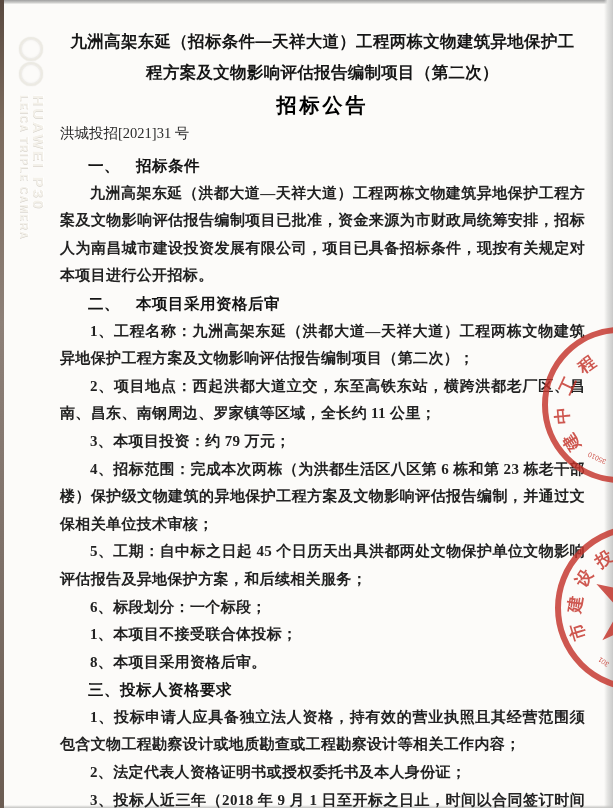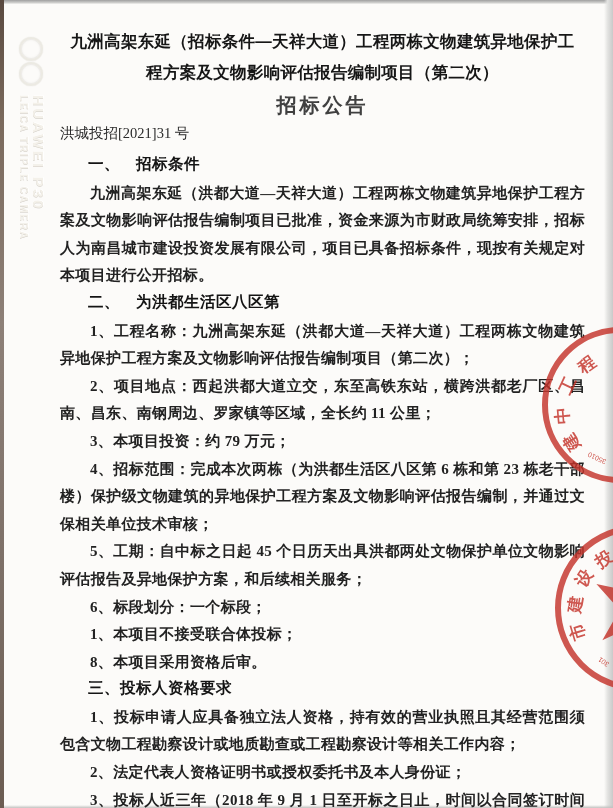--- a/index.html
+++ b/index.html
@@ -25,26 +25,26 @@
     color:#f4f1ea;text-shadow:0.5px 0.5px 0 rgba(165,158,146,.55),-0.5px -0.5px 0 rgba(255,255,255,.9);
     font-family:"Liberation Sans","DejaVu Sans",sans-serif;white-space:nowrap;line-height:1.1;}
   .wm .wm1{font-size:15px;letter-spacing:2.5px;font-weight:bold;}
   .wm .wm2{font-size:10px;letter-spacing:1.6px;font-weight:bold;}
 
   
   .page{position:absolute;top:26px;left:60px;width:525px;color:#1e1e1e;}
   .title{font-family:"Liberation Sans","DejaVu Sans",sans-serif;font-weight:bold;
     font-size:16.5px;line-height:31px;text-align:center;letter-spacing:0.3px;color:#161616;}
   .doc-type{font-family:"Liberation Sans","DejaVu Sans",sans-serif;font-weight:bold;
-    font-size:20px;line-height:30px;text-align:center;letter-spacing:3px;margin-top:2px;color:#404040;}
+    font-size:20px;line-height:30px;text-align:center;letter-spacing:3px;margin-top:2px;color:#000000;}
   .doc-number{font-size:14.5px;line-height:25px;text-align:left;margin-top:1px;color:#2a2a2a;}
   .content{margin-top:6px;font-size:15px;line-height:27.6px;letter-spacing:0.35px;
     text-align:justify;color:#222;}
   .content h2{margin:0;font-size:15.5px;line-height:27.6px;font-weight:bold;
-    font-family:Liberation Mono, monospace;text-indent:1.8em;
+    font-family:Liberation Sans, sans-serif;text-indent:1.8em;
     letter-spacing:0.5px;color:#141414;}
   .content p{margin:0;text-indent:2em;font-weight:bold;}
 
   
   .stamp{position:absolute;opacity:.82;}
   .stamp1{left:540px;top:325px;}
   .stamp2{left:553px;top:523px;}
   .seal-char{font-size:17px;font-weight:bold;fill:#c5342b;
     font-family:"Liberation Sans","DejaVu Sans",sans-serif;}
   .seal-digits{font-size:7px;fill:#c5342b;font-family:"Liberation Sans",sans-serif;}
@@ -71,21 +71,21 @@
       <div>九洲高架东延（招标条件—天祥大道）工程两栋文物建筑异地保护工</div>
       <div>程方案及文物影响评估报告编制项目（第二次）</div>
     </div>
     <div class="doc-type">招标公告</div>
     <div class="doc-number">洪城投招[2021]31 号</div>
 
     <div class="content">
       <h2>一、　招标条件</h2>
       <p>九洲高架东延（洪都大道—天祥大道）工程两栋文物建筑异地保护工程方案及文物影响评估报告编制项目已批准，资金来源为市财政局统筹安排，招标人为南昌城市建设投资发展有限公司，项目已具备招标条件，现按有关规定对本项目进行公开招标。</p>
 
-      <h2>二、　为洪都生活区八区第</h2>
+      <h2>二、　本项目采用资格后审</h2>
       <p>1、工程名称：九洲高架东延（洪都大道—天祥大道）工程两栋文物建筑异地保护工程方案及文物影响评估报告编制项目（第二次）；</p>
       <p>2、项目地点：西起洪都大道立交，东至高铁东站，横跨洪都老厂区、昌南、昌东、南钢周边、罗家镇等区域，全长约 11 公里；</p>
       <p>3、本项目投资：约 79 万元；</p>
       <p>4、招标范围：完成本次两栋（为洪都生活区八区第 6 栋和第 23 栋老干部楼）保护级文物建筑的异地保护工程方案及文物影响评估报告编制，并通过文保相关单位技术审核；</p>
       <p>5、工期：自中标之日起 45 个日历天出具洪都两处文物保护单位文物影响评估报告及异地保护方案，和后续相关服务；</p>
       <p>6、标段划分：一个标段；</p>
       <p>1、本项目不接受联合体投标；</p>
       <p>8、本项目采用资格后审。</p>
 
       <h2>三、投标人资格要求</h2>

